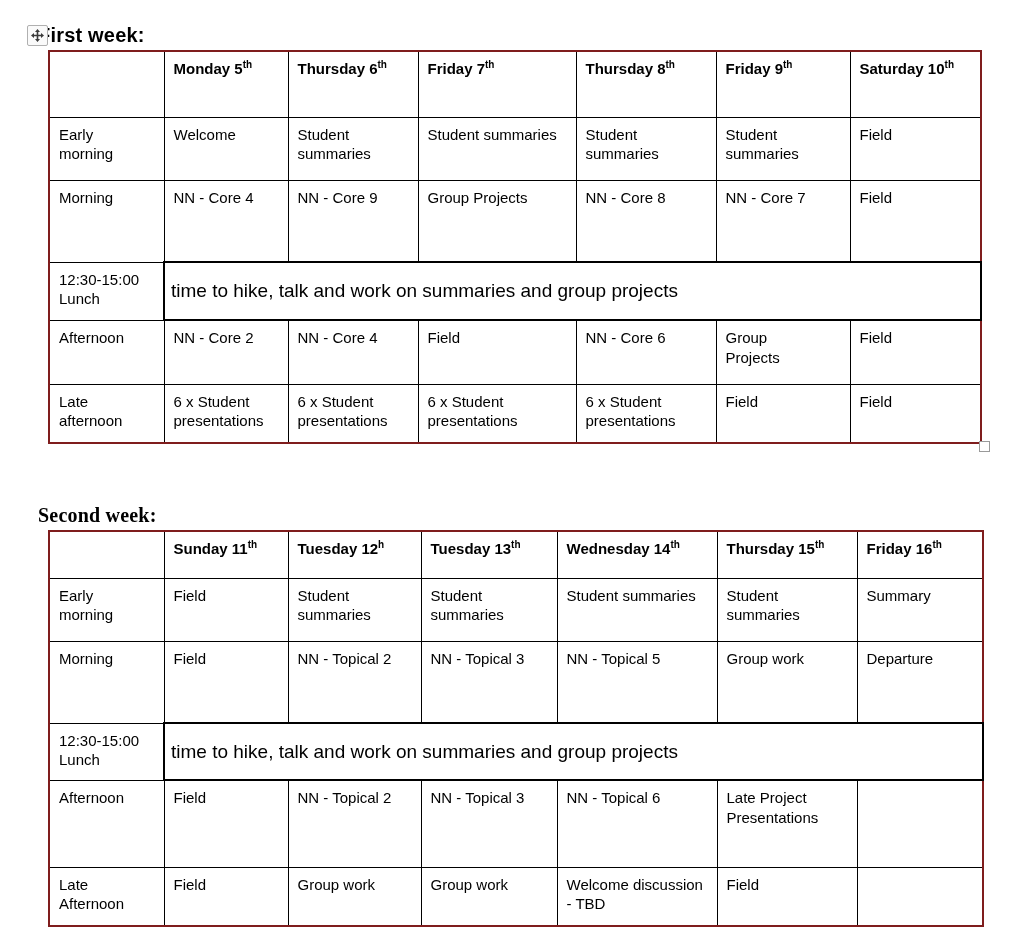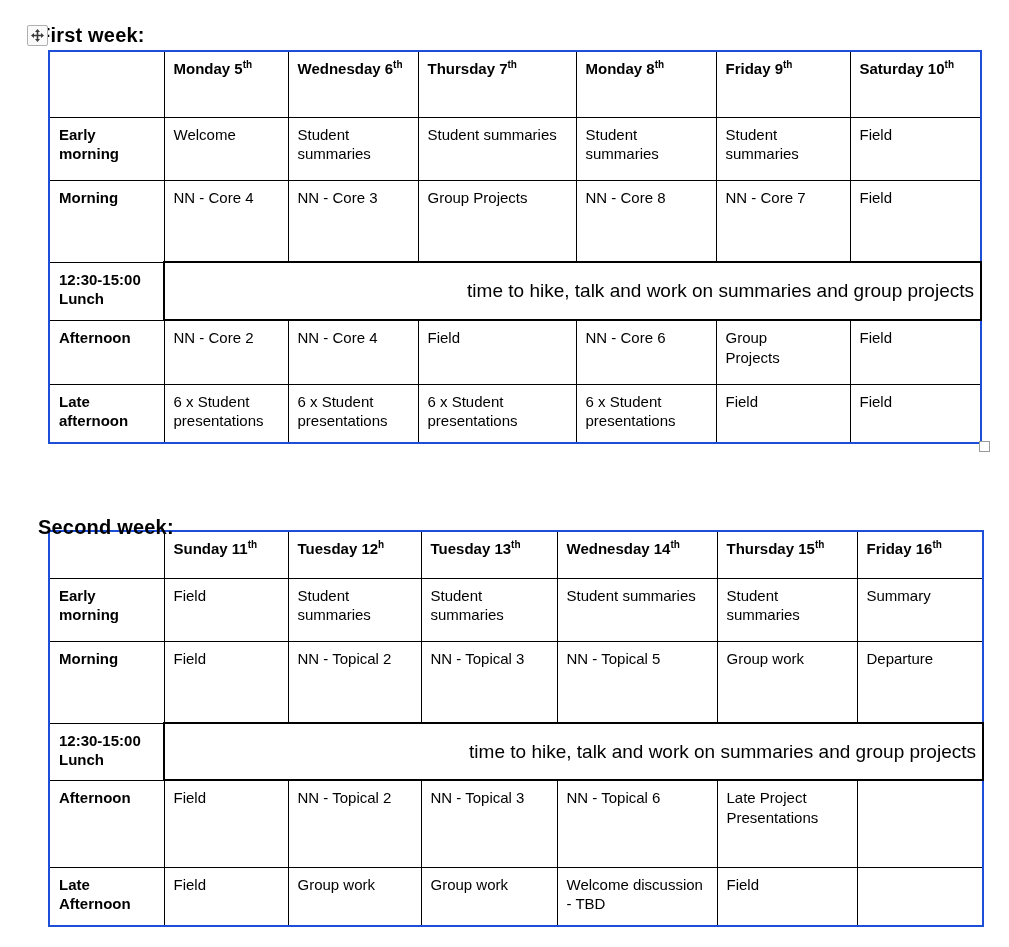--- a/index.html
+++ b/index.html
@@ -14,45 +14,45 @@
   }
   .week-title{
     position:absolute;
     left:38px;
     font-size:20px;
     font-weight:bold;
     letter-spacing:.2px;
     z-index:1;
   }
   #week1-title{top:24px;}
-  #week2-title{top:516px;}
+  #week2-title{top:504px;font-family:Liberation Serif, serif;}
   table.schedule{
     position:absolute;
     border-collapse:collapse;
     table-layout:fixed;
-    border:2px solid #1d4ed8;
+    border:2px solid #7f1d1d;
     background:#ffffff;
   }
   #week1-table{left:48px;top:50px;width:932px;}
   #week2-table{left:48px;top:530px;width:934px;padding-left:9px;}
   .schedule th,.schedule td{
     border:1px solid #000000;
     vertical-align:top;
     text-align:left;
     padding:7px 8px 4px 9px;
     font-size:15px;
     line-height:1.32;
     white-space:pre-line;
     overflow:hidden;
   }
   .schedule th{font-weight:bold;}
-  .schedule td.rowlabel{font-weight:bold;}
+  .schedule td.rowlabel{font-weight:normal;}
   .schedule td.lunch{
     font-size:19px;
-    text-align:right;
+    text-align:left;
     vertical-align:middle;
     border:2px solid #000000;
     padding:4px 6px;
     white-space:normal;
   }
   sup{font-size:10px;line-height:0;}
   .move-handle{
     position:absolute;
     left:27px;top:25px;
     width:21px;height:21px;
@@ -95,40 +95,40 @@
         <col style="width:130px">
         <col style="width:158px">
         <col style="width:140px">
         <col style="width:134px">
         <col style="width:131px">
     </colgroup>
     <tbody>
         <tr style="height:66px">
       <th></th>
       <th><span>Monday 5</span><sup>th</sup></th>
-      <th><span>Wednesday 6</span><sup>th</sup></th>
-      <th><span>Thursday 7</span><sup>th</sup></th>
-      <th><span>Monday 8</span><sup>th</sup></th>
+      <th><span>Thursday 6</span><sup>th</sup></th>
+      <th><span>Friday 7</span><sup>th</sup></th>
+      <th><span>Thursday 8</span><sup>th</sup></th>
       <th><span>Friday 9</span><sup>th</sup></th>
       <th><span>Saturday 10</span><sup>th</sup></th>
     </tr>
     <tr style="height:63px">
       <td class="rowlabel">Early
 morning</td>
       <td>Welcome</td>
       <td>Student summaries</td>
       <td>Student summaries</td>
       <td>Student summaries</td>
       <td>Student summaries</td>
       <td>Field</td>
     </tr>
     <tr style="height:82px">
       <td class="rowlabel">Morning</td>
       <td>NN - Core 4</td>
-      <td>NN - Core 3</td>
+      <td>NN - Core 9</td>
       <td>Group Projects</td>
       <td>NN - Core 8</td>
       <td>NN - Core 7</td>
       <td>Field</td>
     </tr>
     <tr style="height:58px">
       <td class="rowlabel">12:30-15:00
 Lunch</td>
       <td class="lunch" colspan="6">time to hike, talk and work on summaries and group projects</td>
     </tr>

